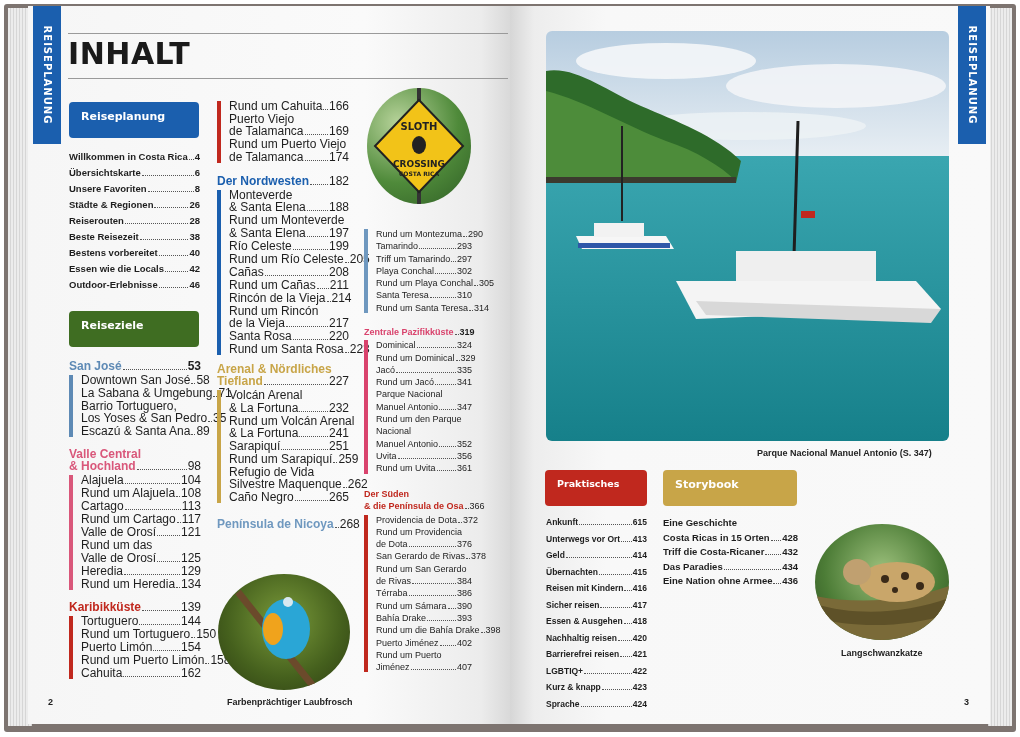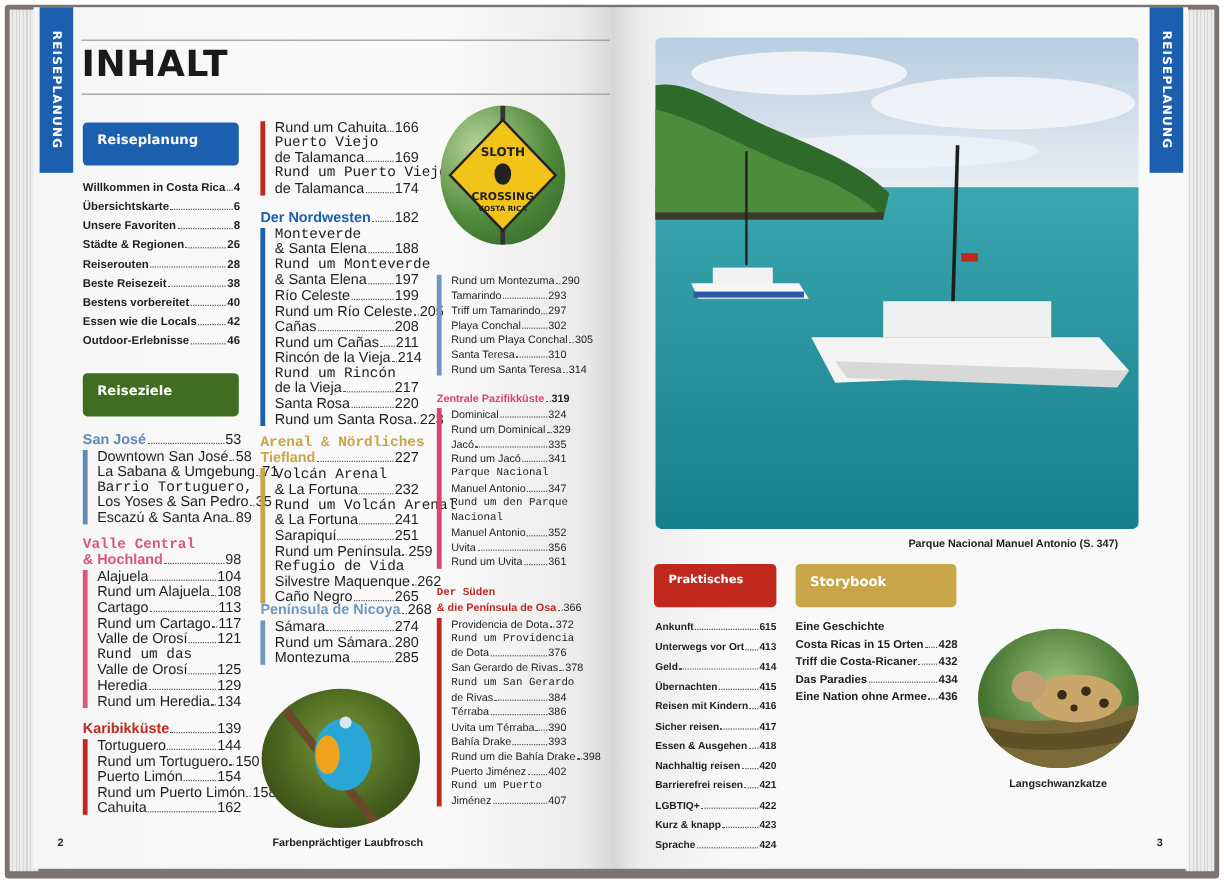--- a/index.html
+++ b/index.html
@@ -32,21 +32,21 @@
   .toc .row .p { flex: 0 0 auto; }
   .toc .plain { white-space: nowrap; }
   .toc.bold { font-weight: bold; font-size: 9.5px; line-height: 16px; }
 
   .group { position: absolute; width: 132px; font-size: 12px; line-height: 12.3px; }
   .group .head { font-weight: bold; }
   .group .body { position: relative; padding-left: 12px; margin-top: 1px; }
   .group .bar { position: absolute; left: 0; top: 1px; bottom: 1px; width: 4px; }
   .group .row { display: flex; align-items: baseline; white-space: nowrap; }
   .group .row .dots { flex: 1 1 auto; border-bottom: 1px dotted #555; margin: 0 1px 3px 1px; min-width: 4px; }
-  .group .plain { white-space: nowrap; font-family: Liberation Mono, monospace; }
+  .group .plain { white-space: nowrap; }
 
   .photo-circle { position: absolute; border-radius: 50%; overflow: hidden; }
   .caption { position: absolute; font-weight: bold; font-size: 9px; color: #222; white-space: nowrap; }
   .page-num { position: absolute; font-size: 9px; font-weight: bold; color: #222; }
 
   .big-photo { position: absolute; left: 546px; top: 31px; width: 403px; height: 410px; border-radius: 6px; overflow: hidden; }
 </style>
 </head>
 <body>
 
@@ -112,21 +112,21 @@
       <span class="p">46</span>
     </div>
   </div>
 
 <div class="section-box" style="left:69px;top:311px;width:130px;height:36px;background:#3f6d22;">Reiseziele</div>
 
 <div class="group" id="grp-sanjose" style="left:69px;top:360px;">
     <div class="head row" style="color:#5e8ab5">
       <span class="t">San José</span>
       <span class="dots"></span>
-      <span class="p" style="color:#1e1e1e;font-weight:normal">53</span>
+      <span class="p" style="color:#1e1e1e;font-weight:bold">53</span>
     </div>
     <div class="body">
       <div class="bar" style="background:#5e8ab5"></div>
       <div class="row ">
         <span class="t">Downtown San José</span>
         <span class="dots"></span>
         <span class="p">58</span>
       </div>
       <div class="row ">
         <span class="t">La Sabana &amp; Umgebung</span>
@@ -339,60 +339,42 @@
         <span class="t">&amp; La Fortuna</span>
         <span class="dots"></span>
         <span class="p">241</span>
       </div>
       <div class="row ">
         <span class="t">Sarapiquí</span>
         <span class="dots"></span>
         <span class="p">251</span>
       </div>
       <div class="row ">
-        <span class="t">Rund um Península</span>
+        <span class="t">Rund um Sarapiquí</span>
         <span class="dots"></span>
         <span class="p">259</span>
       </div>
       <div class="plain "><span>Refugio de Vida</span></div>
       <div class="row ">
         <span class="t">Silvestre Maquenque</span>
         <span class="dots"></span>
         <span class="p">262</span>
       </div>
       <div class="row ">
         <span class="t">Caño Negro</span>
         <span class="dots"></span>
         <span class="p">265</span>
       </div>
     </div>
   </div>
-<div class="group" id="grp-nicoya" style="left:217px;top:502px;">
+<div class="group" id="grp-nicoya" style="left:217px;top:518px;">
     <div class="head row" style="color:#6f98bf">
       <span class="t">Península de Nicoya</span>
       <span class="dots"></span>
       <span class="p" style="color:#1e1e1e;font-weight:normal">268</span>
-    </div>
-    <div class="body">
-      <div class="bar" style="background:#6f98bf"></div>
-      <div class="row ">
-        <span class="t">Sámara</span>
-        <span class="dots"></span>
-        <span class="p">274</span>
-      </div>
-      <div class="row ">
-        <span class="t">Rund um Sámara</span>
-        <span class="dots"></span>
-        <span class="p">280</span>
-      </div>
-      <div class="row ">
-        <span class="t">Montezuma</span>
-        <span class="dots"></span>
-        <span class="p">285</span>
-      </div>
     </div>
   </div>
 
 <div class="group" id="grp-nicoya2" style="left:364px;top:227px;width:108px;font-size:9px;">
     <div class="body">
       <div class="bar" style="background:#6f98bf"></div>
       <div class="row ">
         <span class="t">Rund um Montezuma</span>
         <span class="dots"></span>
         <span class="p">290</span>
@@ -512,21 +494,21 @@
         <span class="t">de Rivas</span>
         <span class="dots"></span>
         <span class="p">384</span>
       </div>
       <div class="row ">
         <span class="t">Térraba</span>
         <span class="dots"></span>
         <span class="p">386</span>
       </div>
       <div class="row ">
-        <span class="t">Uvita um Térraba</span>
+        <span class="t">Rund um Sámara</span>
         <span class="dots"></span>
         <span class="p">390</span>
       </div>
       <div class="row ">
         <span class="t">Bahía Drake</span>
         <span class="dots"></span>
         <span class="p">393</span>
       </div>
       <div class="row ">
         <span class="t">Rund um die Bahía Drake</span>

